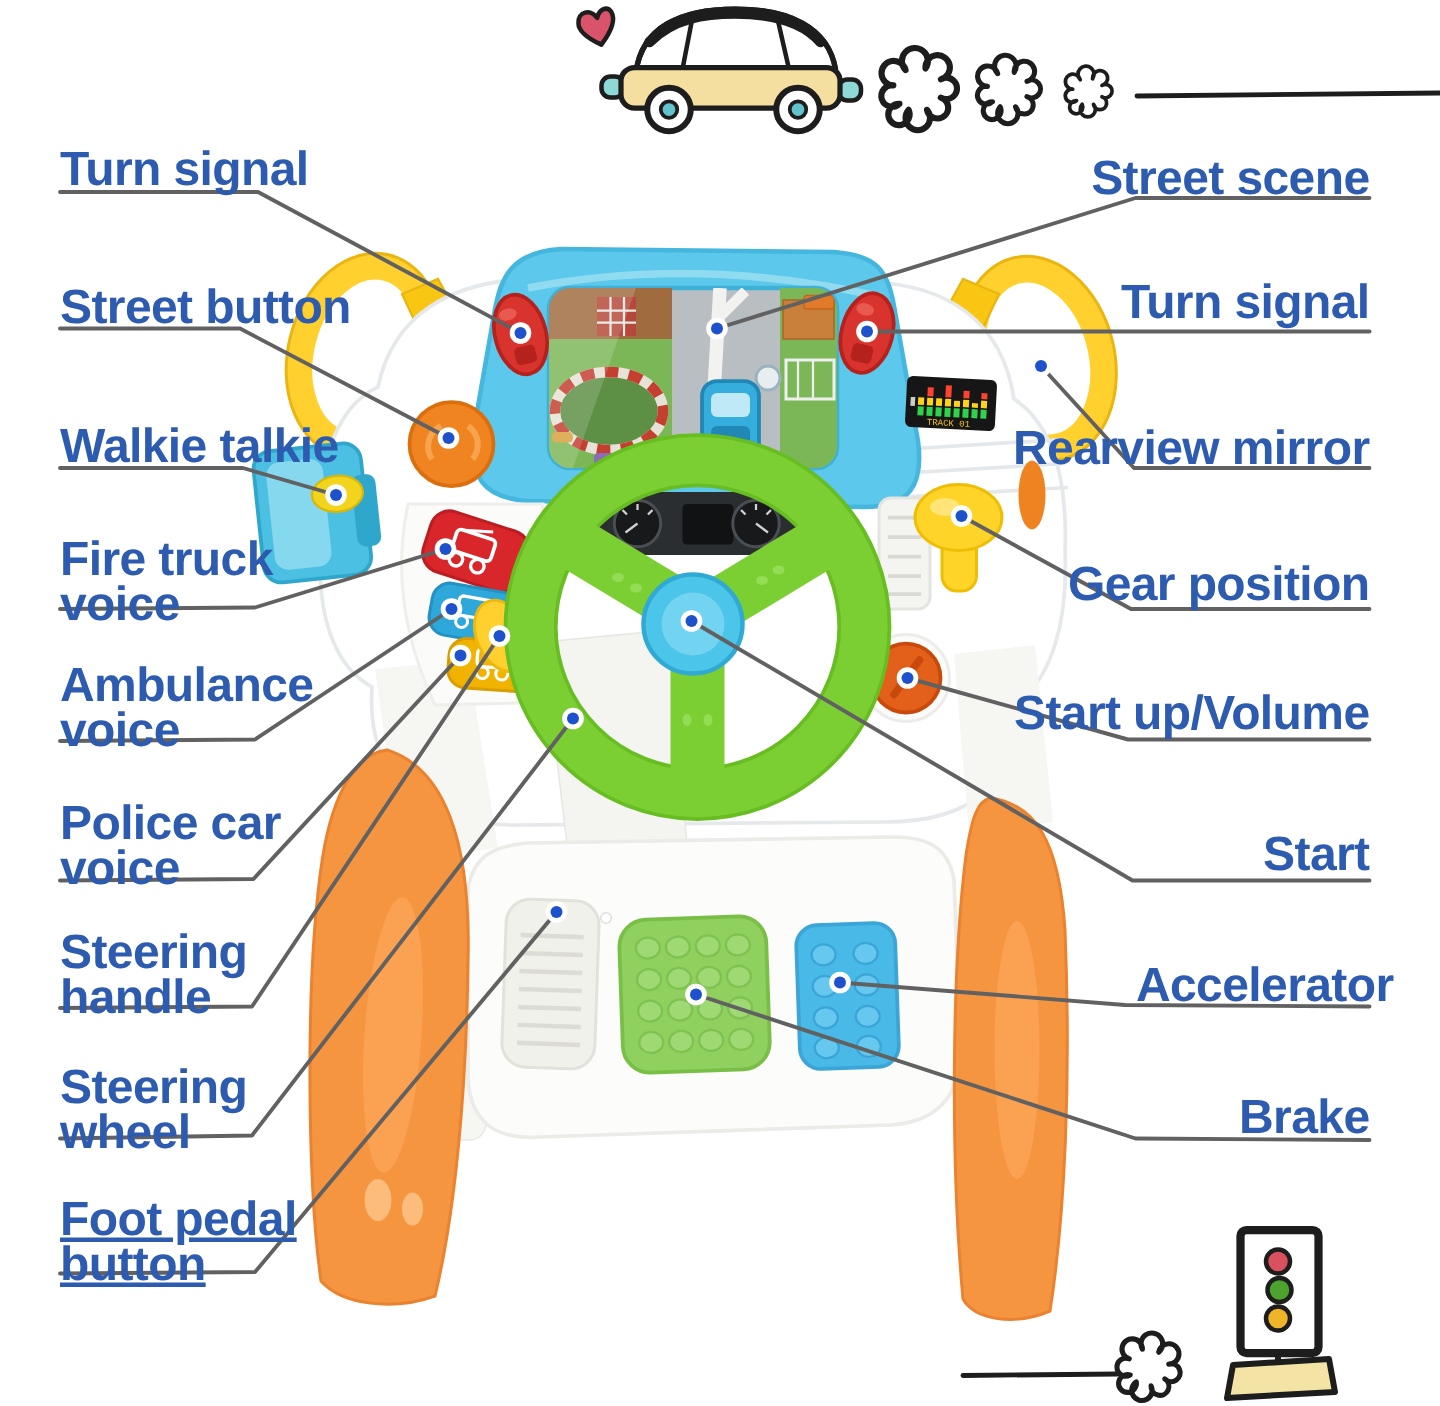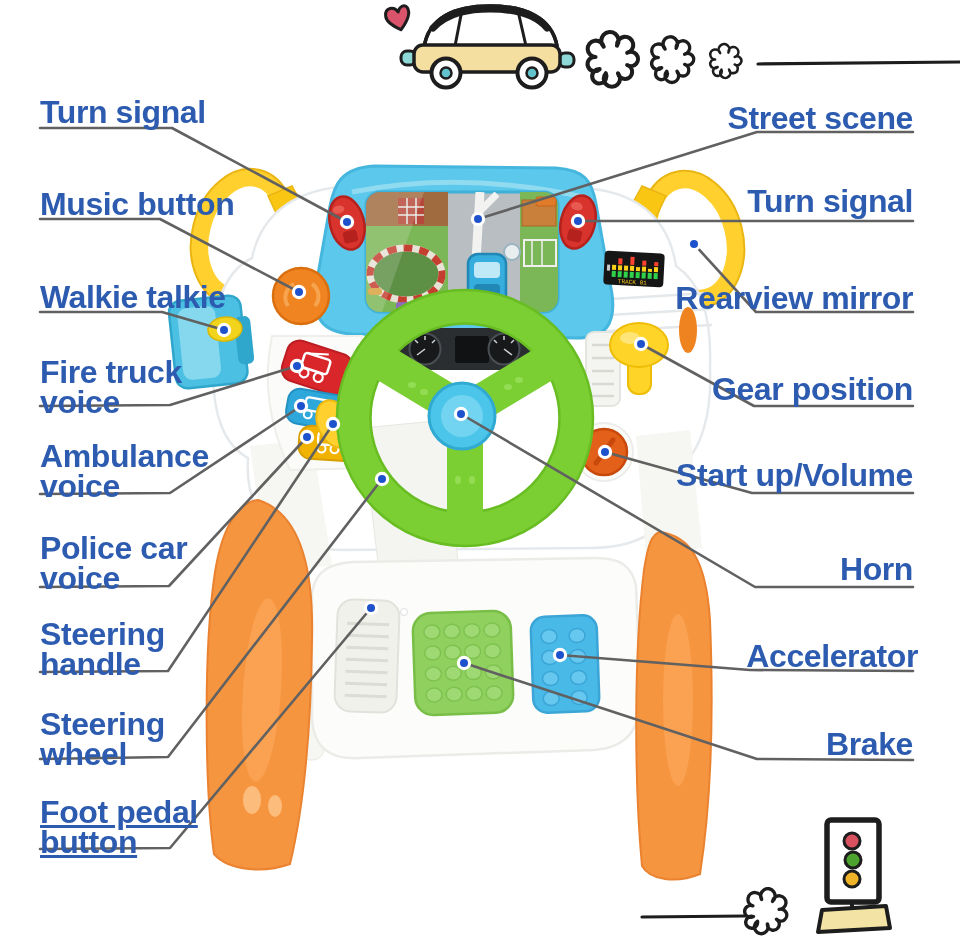--- a/index.html
+++ b/index.html
@@ -22,21 +22,21 @@
   #lbl-police-car-voice{left:40px;top:533px;}
   #lbl-steering-handle{left:40px;top:619px;}
   #lbl-steering-wheel{left:40px;top:709px;}
   #lbl-foot-pedal-button{left:40px;top:797px;text-decoration:underline;}
   #lbl-street-scene{right:47px;top:103px;}
   #lbl-turn-signal-right{right:47px;top:186px;}
   #lbl-rearview-mirror{right:47px;top:283px;}
   #lbl-gear-position{right:47px;top:374px;}
   #lbl-start-up-volume{right:47px;top:460px;}
   #lbl-horn{right:47px;top:554px;}
-  #lbl-accelerator{right:42px;top:641px;}
+  #lbl-accelerator{right:31px;top:641px;}
   #lbl-brake{right:47px;top:729px;}
   .co-line{fill:none;stroke:var(--line-gray);stroke-width:2.6px;stroke-linejoin:round;stroke-linecap:round;}
   .marker-ring{fill:#ffffff;}
   .marker-dot{fill:var(--marker-blue);}
   .doodle{stroke:var(--ink);stroke-linejoin:round;stroke-linecap:round;}
 </style>
 </head>
 <body>
 
 <div class="stage">
@@ -432,36 +432,36 @@
           <circle class="marker-dot" r="4"></circle>
         </g>
     <g transform="translate(560,655)">
           <circle class="marker-ring" r="7.2"></circle>
           <circle class="marker-dot" r="4"></circle>
         </g>
   </g>
 </svg>
 
 <div class="callout-label" id="lbl-turn-signal-left">Turn signal</div>
-<div class="callout-label" id="lbl-music-button">Music button</div>
+<div class="callout-label" id="lbl-music-button">Street button</div>
 <div class="callout-label" id="lbl-walkie-talkie">Walkie talkie</div>
 <div class="callout-label" id="lbl-fire-truck-voice">Fire truck
 voice</div>
 <div class="callout-label" id="lbl-ambulance-voice">Ambulance
 voice</div>
 <div class="callout-label" id="lbl-police-car-voice">Police car
 voice</div>
 <div class="callout-label" id="lbl-steering-handle">Steering
 handle</div>
 <div class="callout-label" id="lbl-steering-wheel">Steering
 wheel</div>
 <div class="callout-label" id="lbl-foot-pedal-button">Foot pedal
 button</div>
 <div class="callout-label lbl-r" id="lbl-street-scene">Street scene</div>
 <div class="callout-label lbl-r" id="lbl-turn-signal-right">Turn signal</div>
 <div class="callout-label lbl-r" id="lbl-gear-position">Gear position</div>
 <div class="callout-label lbl-r" id="lbl-rearview-mirror">Rearview mirror</div>
 <div class="callout-label lbl-r" id="lbl-start-up-volume">Start up/Volume</div>
-<div class="callout-label lbl-r" id="lbl-horn">Horn</div>
+<div class="callout-label lbl-r" id="lbl-horn">Start</div>
 <div class="callout-label lbl-r" id="lbl-accelerator">Accelerator</div>
 <div class="callout-label lbl-r" id="lbl-brake">Brake</div>
 
 </div>
 
 </body></html>

